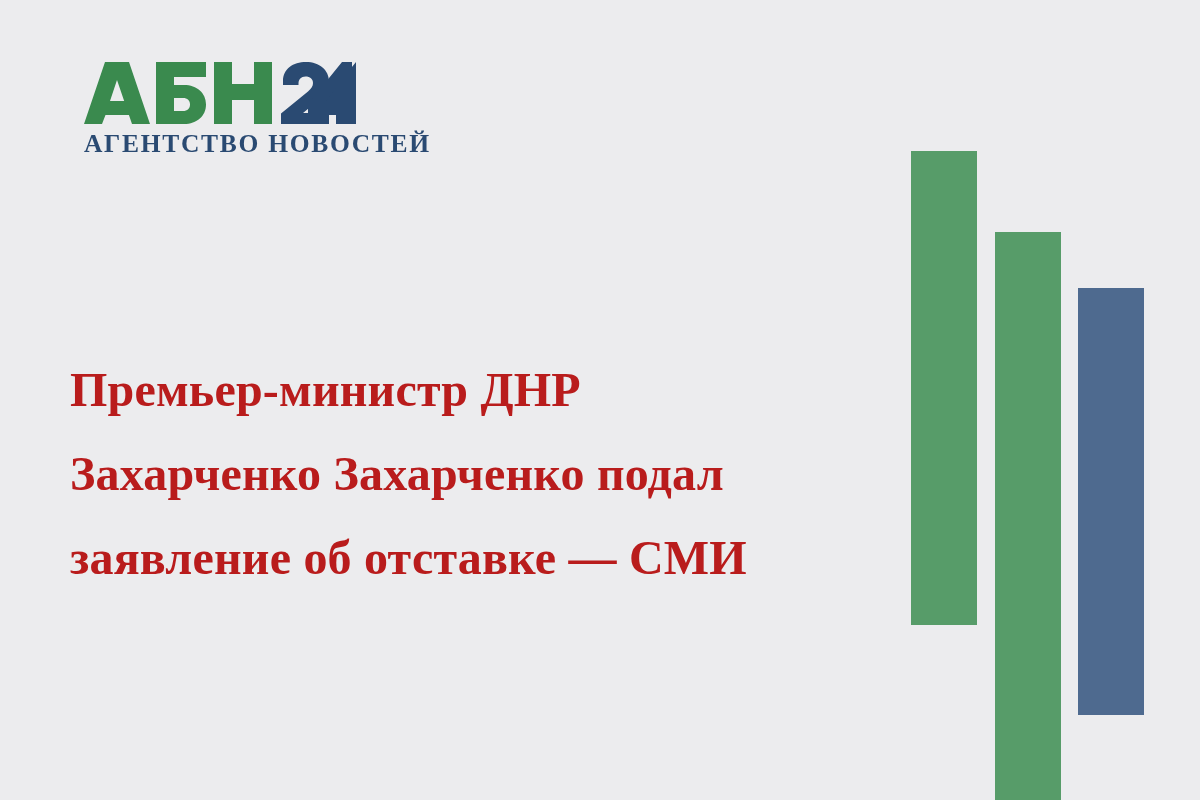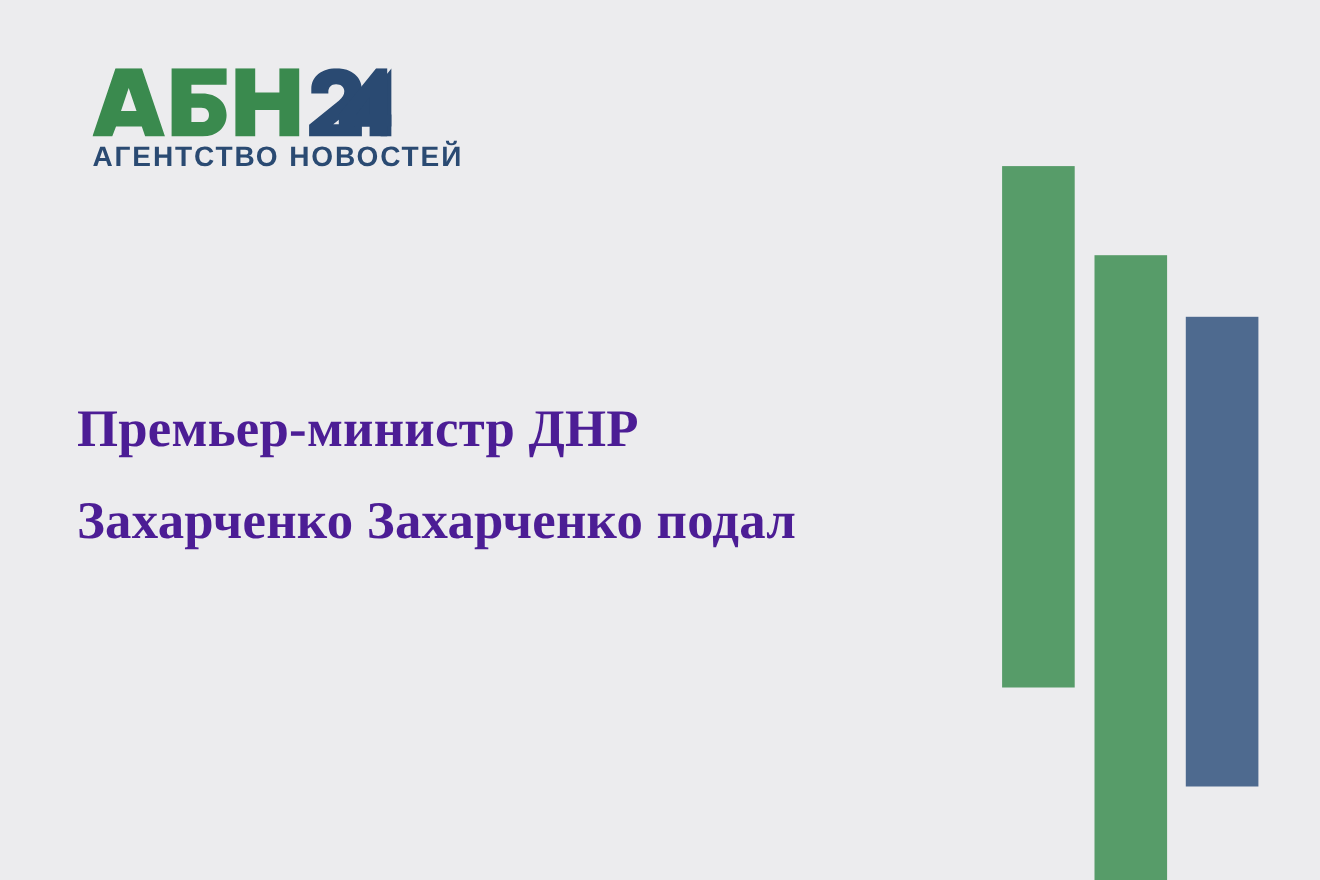--- a/index.html
+++ b/index.html
@@ -71,21 +71,21 @@
 
   .logo-wordmark {
     display: block;
     height: 62px;
     width: 272px;
   }
 
   .logo-tagline {
     display: block;
     margin-top: 7px;
-    font-family: Liberation Sans, sans-serif;
+    font-family: Liberation Serif, serif;
     font-size: 25.5px;
     font-weight: 700;
     letter-spacing: 1.7px;
     color: #2A4A72;
     line-height: 1;
     white-space: nowrap;
   }
 
   
   .headline {
@@ -127,18 +127,19 @@
                L219 51 H245 V62 H197 V51.5 L224 29.5 C227.5 26.5 229 24 229 21
                C229 17 226 14.5 221.5 14.5 C217 14.5 214.5 17.5 214.5 21.5 V23 H199 Z" fill="#2A4A72"></path>
 
       <path d="M272 0 L238 42 V53 H262 V62 H272 V0 Z M256 42 H262 V25 Z" fill="#2A4A72" fill-rule="evenodd"></path>
       <path d="M268 0 H258 L224 42 V53 H252 V62 H268 V53 H272 V42 H268 Z
                M252 42 H240 L252 26 Z" fill="#2A4A72" fill-rule="evenodd"></path>
     </svg>
     <span class="logo-tagline" style="color: rgb(42, 74, 114);">АГЕНТСТВО НОВОСТЕЙ</span>
   </div>
 
-  <h1 class="headline" style="color: #4c1d95;">
+  <h1 class="headline" style="color: #b91c1c;">
     <span>Премьер-министр ДНР</span><br>
     <span>Захарченко Захарченко подал</span><br>
+    <span>заявление об отставке — СМИ</span>
   </h1>
 
 </div>
 
 </body></html>

